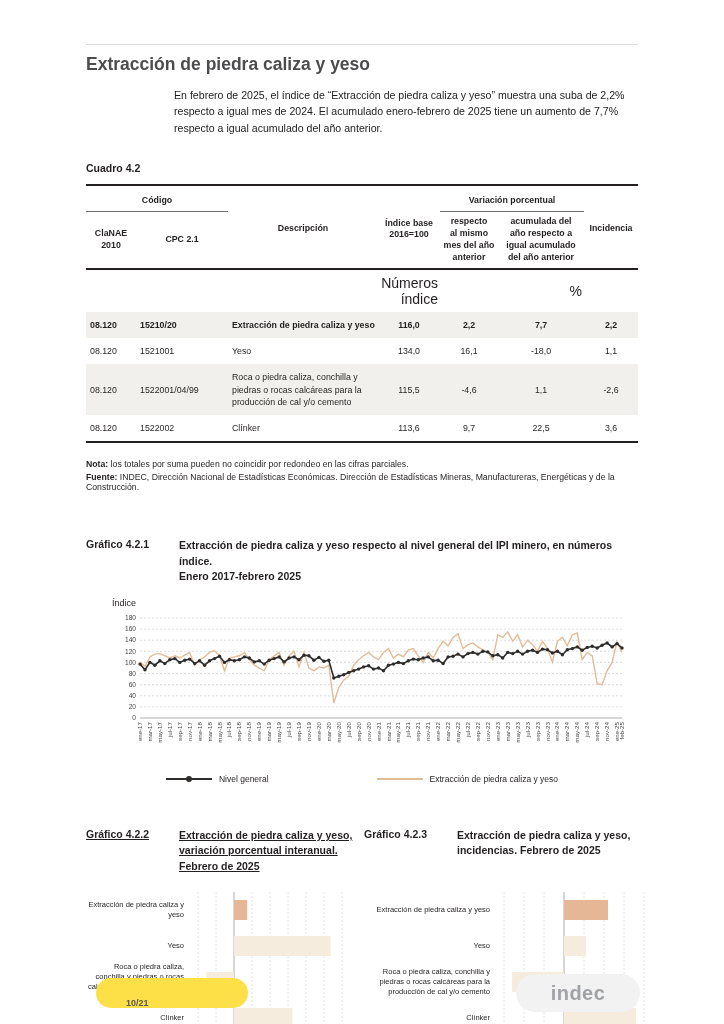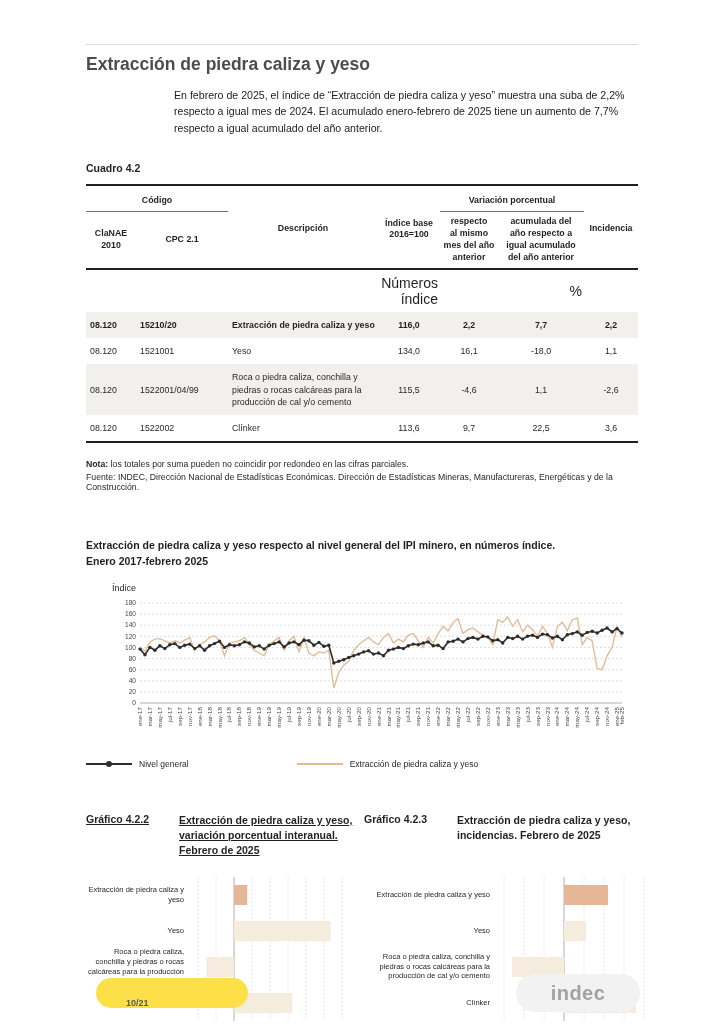--- a/index.html
+++ b/index.html
@@ -18,24 +18,24 @@
   tr.header-row th, th.rowspan-cell { border-bottom:2px solid #231f20; }
   tr.units-row td { text-align:right; padding:5px 2px; font-size:14px; }
   tbody.rows td { padding:7px 3px; text-align:center; vertical-align:middle; line-height:1.4; }
   tbody.rows td.left { text-align:left; padding-left:4px; }
   tbody.rows tr:nth-child(odd) { background:#f2f0ed; }
   tbody.rows tr.bold { font-weight:bold; }
   tbody.rows tr:last-child td { border-bottom:2px solid #231f20; }
   .note-line { font-size:8.7px; margin-top:16px; }
   .note-line .lbl { font-weight:bold; }
   .fuente-line { font-size:8.7px; margin-top:3px; }
-  .fuente-line .lbl { font-weight:normal; }
+  .fuente-line .lbl { font-weight:bold; }
   .ylabel { margin:14px 0 0 26px; font-size:9px; color:#231f20; }
   .line-chart-wrap { margin:4px 0 0 24px; }
-  .legend { display:flex; justify-content:flex-start; gap:108px; margin-top:4px; font-size:8.5px; }
+  .legend { display:flex; justify-content:center; gap:108px; margin-top:4px; font-size:8.5px; }
   .legend-item { display:flex; align-items:center; gap:7px; }
   .bar-captions { display:flex; margin-top:44px; }
   .bar-captions .block-left { width:278px; flex:none; display:flex;text-decoration:underline; }
   .bar-captions .block-right { display:flex; }
   .bar-captions .cap-label { width:93px; flex:none; font-weight:bold; font-size:10.5px; }
   .bar-captions .cap-body { font-weight:bold; font-size:10.5px; line-height:1.45; }
   .bar-charts { display:flex; margin-top:18px; }
   .bar-fig { display:flex; }
   .bar-fig .cats { display:flex; flex-direction:column; }
   .bar-fig .cats .bar-cat { height:36px; display:flex; align-items:center; justify-content:flex-end; text-align:right; font-size:7.5px; line-height:1.3; padding-right:6px; color:#231f20; }
@@ -142,20 +142,21 @@
   </table>
 
   <div class="note-line">
     <span class="lbl">Nota:</span><span> los totales por suma pueden no coincidir por redondeo en las cifras parciales.</span>
   </div>
   <div class="fuente-line">
     <span class="lbl">Fuente:</span><span> INDEC, Dirección Nacional de Estadísticas Económicas. Dirección de Estadísticas Mineras, Manufactureras, Energéticas y de la Construcción.</span>
   </div>
 
   <div class="caption" style="margin-top:46px;">
+    <span class="cap-label">Gráfico 4.2.1</span>
     <span class="cap-body">
       <div>Extracción de piedra caliza y yeso respecto al nivel general del IPI minero, en números índice.</div>
       <div>Enero 2017-febrero 2025</div>
     </span>
   </div>
 
   <div class="ylabel">Índice</div>
   <div class="line-chart-wrap">
     <svg id="lineChart" width="520" height="154" viewBox="0 0 520 154">
         <g>

